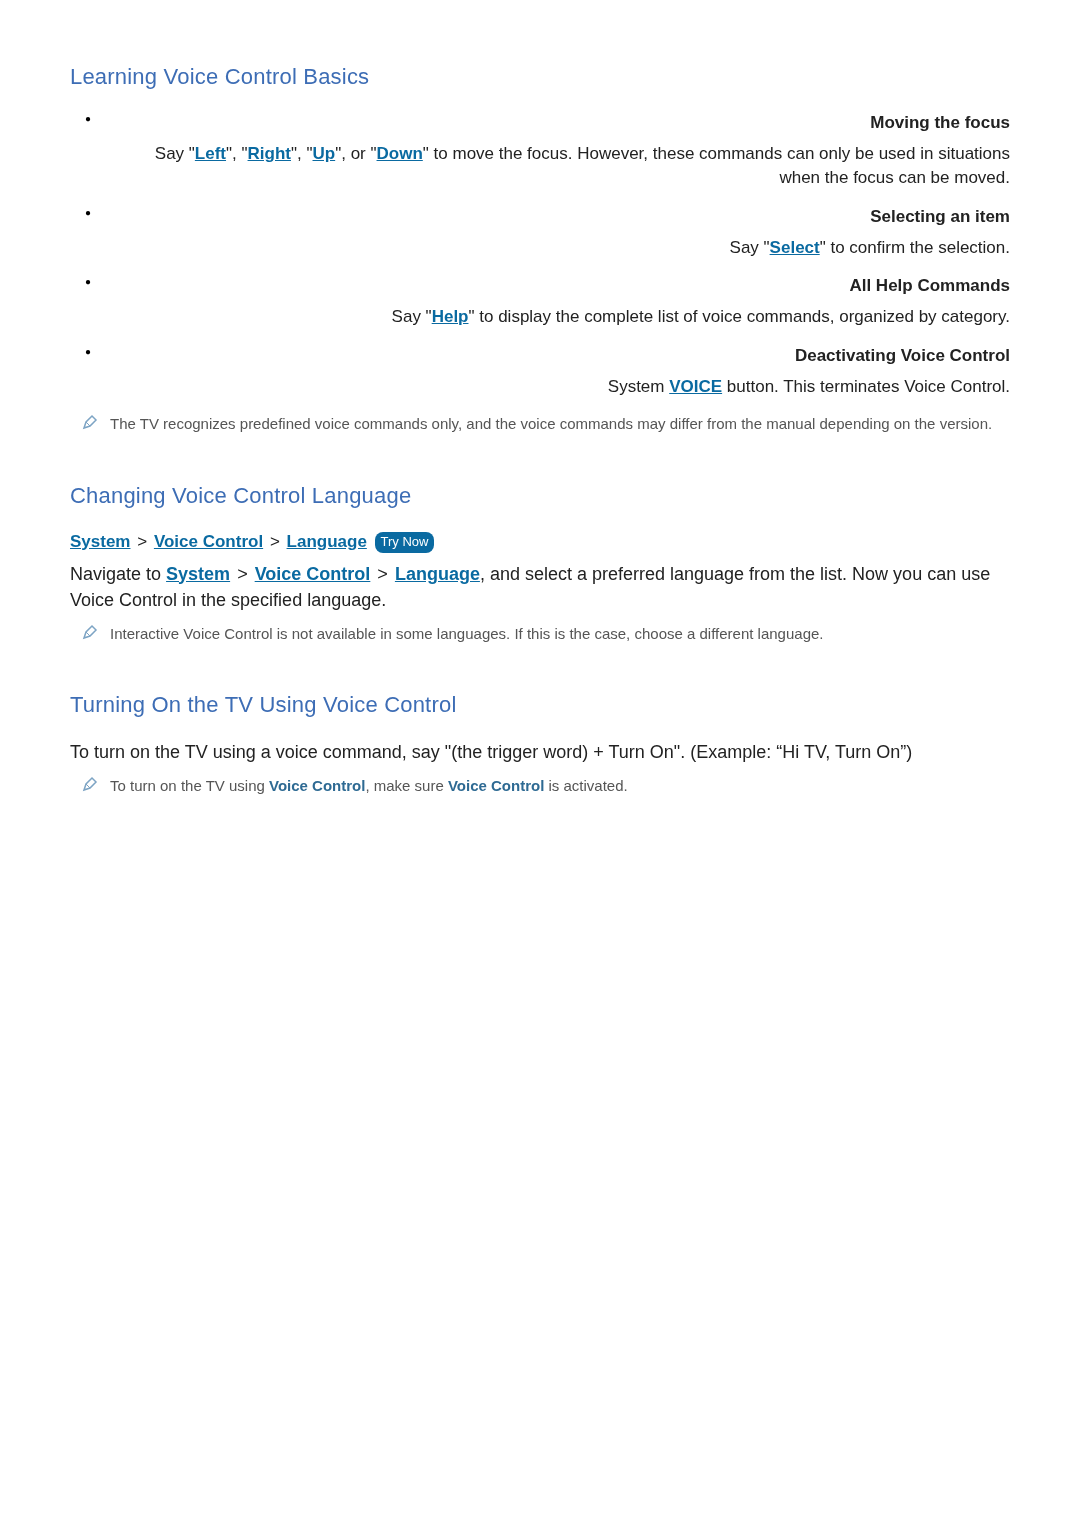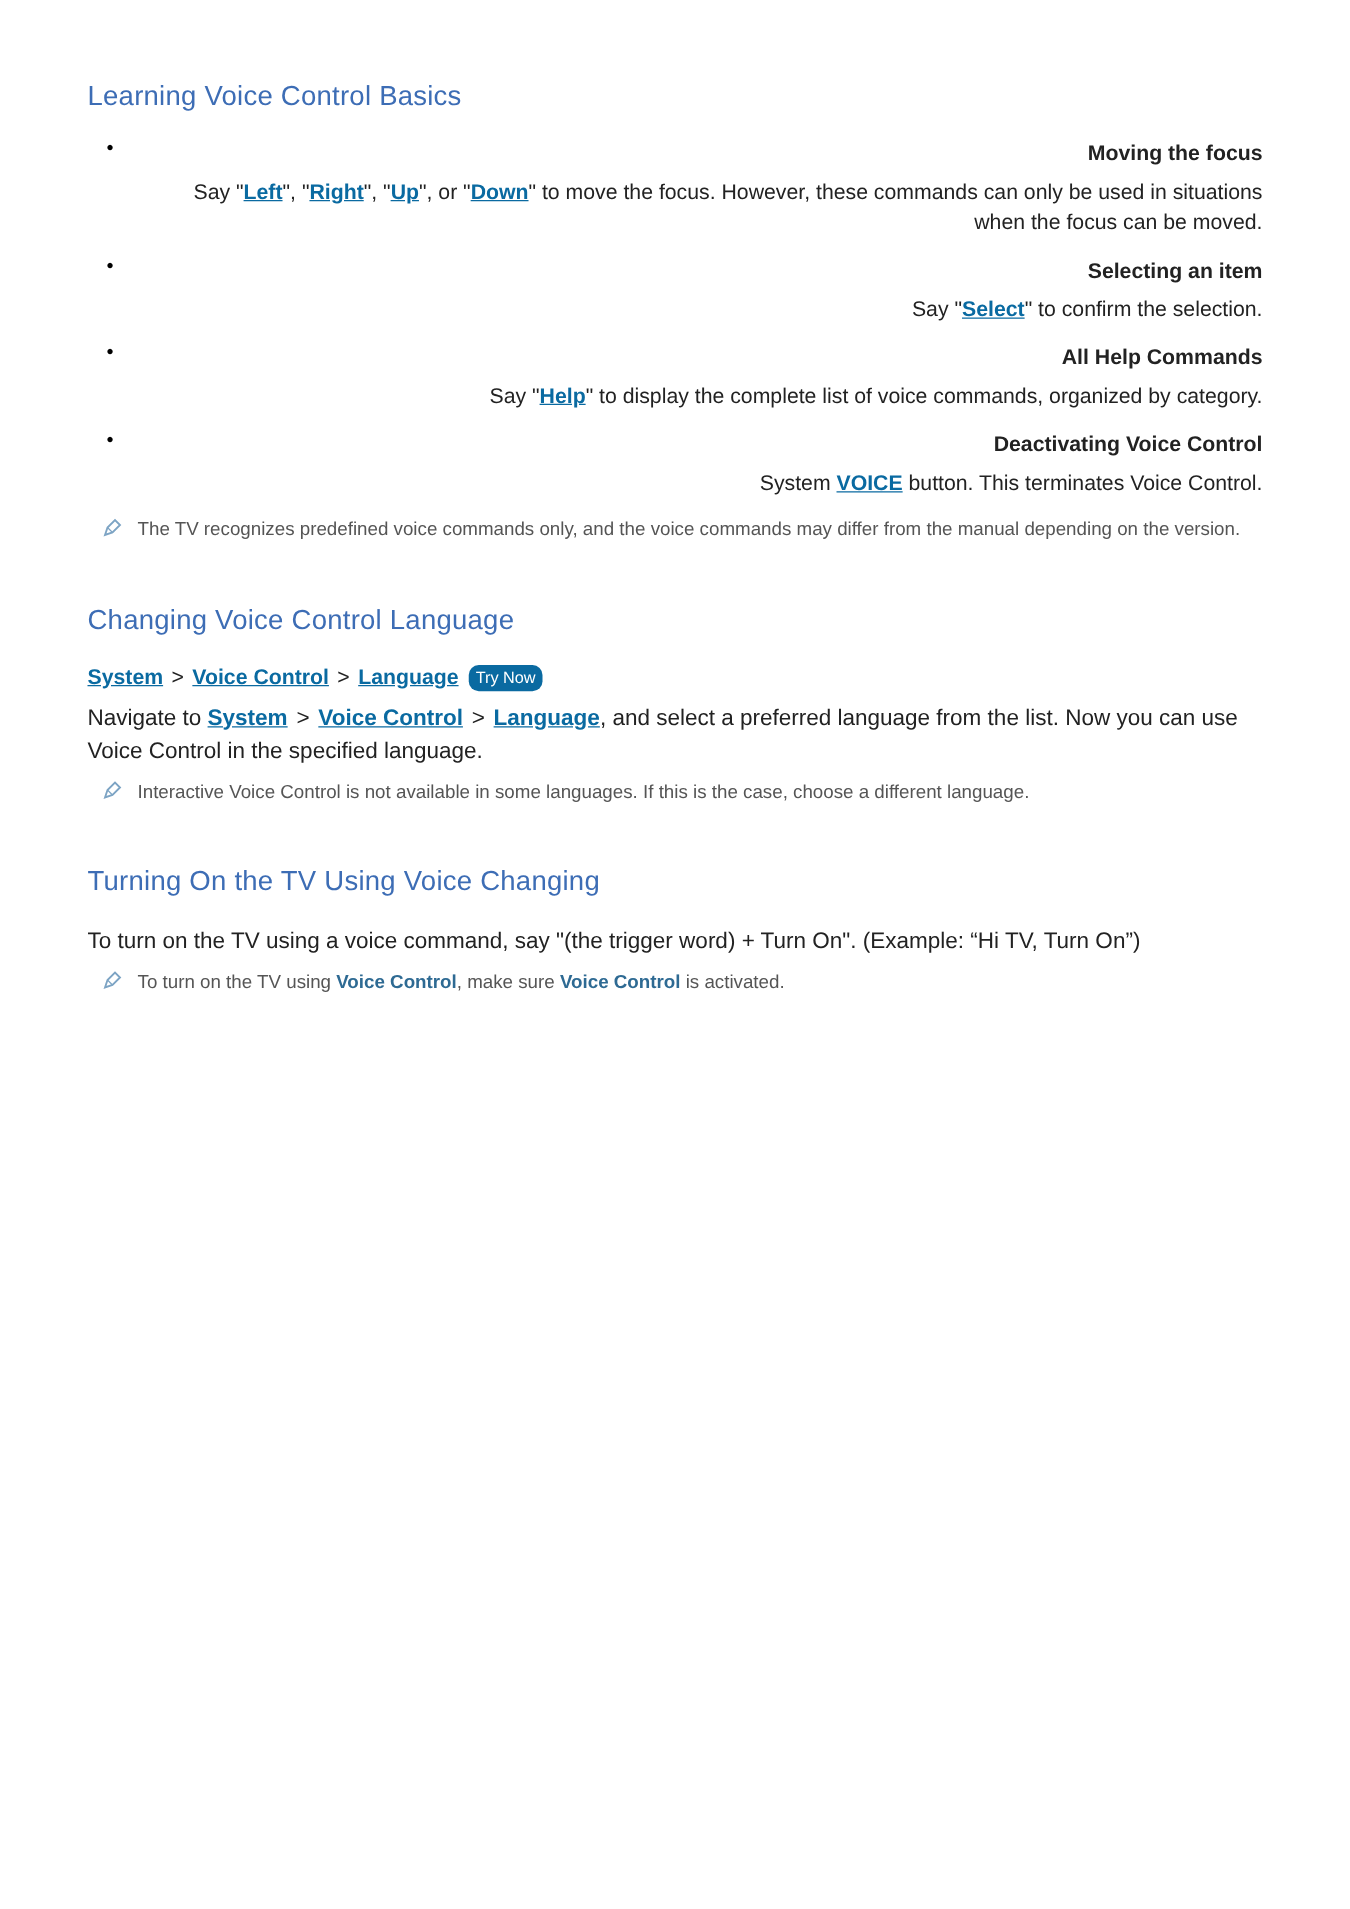--- a/index.html
+++ b/index.html
@@ -162,21 +162,21 @@
   <div class="note">
     <svg class="note-icon" viewBox="0 0 16 16">
         <path d="M2 14 L4 8 L10 2 L14 6 L8 12 L2 14 Z" fill="none" stroke="#7da4c4" stroke-width="1.5"></path>
         <line x1="4" y1="8" x2="8" y2="12" stroke="#7da4c4" stroke-width="1"></line>
       </svg>
     <span>Interactive Voice Control is not available in some languages. If this is the case, choose a different language.</span>
   </div>
 </div>
 
 <div class="section">
-  <h2 class="section-heading">Turning On the TV Using Voice Changing</h2>
+  <h2 class="section-heading">Turning On the TV Using Voice Control</h2>
 
   <div class="body-para">To turn on the TV using a voice command, say "(the trigger word) + Turn On". (Example: “Hi TV, Turn On”)</div>
 
   <div class="note">
     <svg class="note-icon" viewBox="0 0 16 16">
         <path d="M2 14 L4 8 L10 2 L14 6 L8 12 L2 14 Z" fill="none" stroke="#7da4c4" stroke-width="1.5"></path>
         <line x1="4" y1="8" x2="8" y2="12" stroke="#7da4c4" stroke-width="1"></line>
       </svg>
     <span>To turn on the TV using </span><span class="note-bold">Voice Control</span><span>, make sure </span><span class="note-bold">Voice Control</span><span> is activated.</span>
   </div>

